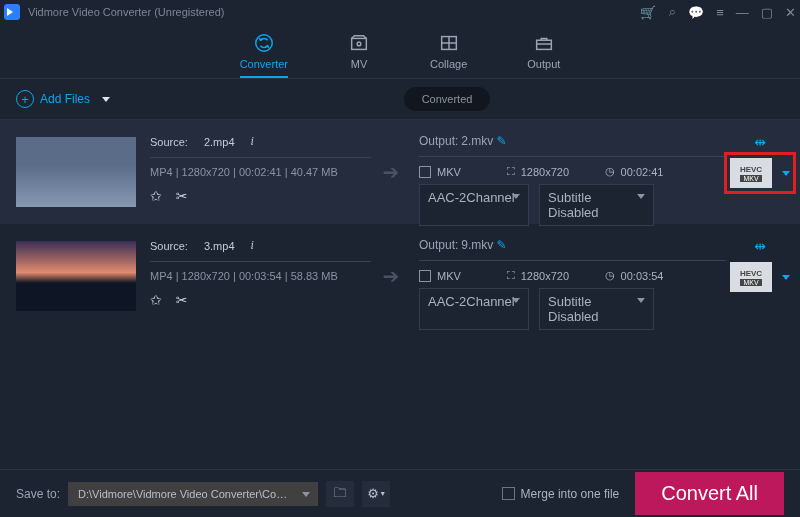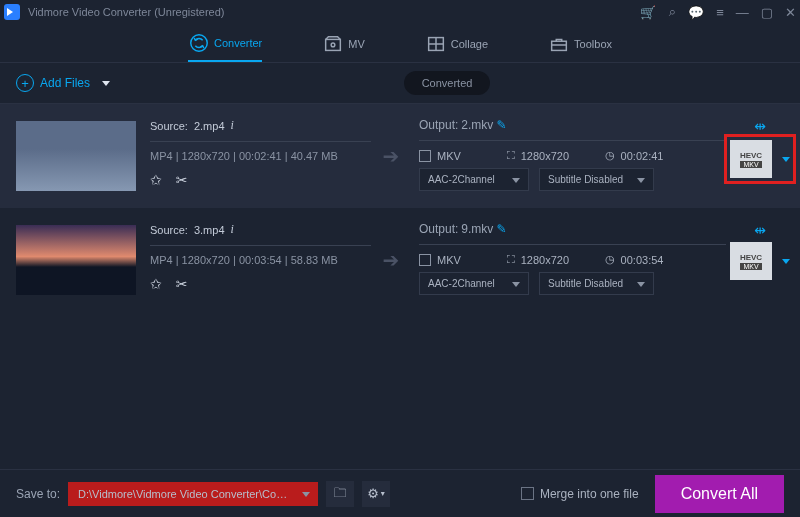--- a/index.html
+++ b/index.html
@@ -4,76 +4,76 @@
 <style>
   *{box-sizing:border-box;margin:0;padding:0;font-family:"Segoe UI",Arial,sans-serif}
   body{width:800px;height:517px;background:#1c2331;color:#9aa4b4;font-size:12px;overflow:hidden;position:relative}
   .titlebar{height:24px;display:flex;align-items:center;padding:0 4px}
   .logo{width:16px;height:16px;background:#2a7fff;border-radius:3px;margin-right:8px;position:relative}
   .logo::after{content:"";position:absolute;left:3px;top:4px;border-left:6px solid #fff;border-top:4px solid transparent;border-bottom:4px solid transparent}
   .title{font-size:11px;color:#7e8799}
   .winbtns{margin-left:auto;display:flex;gap:12px;align-items:center}
   .winbtns span{color:#7e8799;font-size:13px;cursor:pointer}
   .tabs{display:flex;justify-content:center;gap:60px;padding:8px 0 0}
-  .tab{display:flex;align-items:center;gap:4px;font-size:11px;color:#9aa4b4;cursor:pointer;padding-bottom:6px}
+  .tab{display:flex;flex-direction:column;align-items:center;gap:4px;font-size:11px;color:#9aa4b4;cursor:pointer;padding-bottom:6px}
   .tab.active{color:#09a7f0;border-bottom:2px solid #09a7f0}
   .tab svg{width:22px;height:22px}
   .toolbar{display:flex;align-items:center;padding:8px 16px;border-top:1px solid #2a3142;border-bottom:1px solid #2a3142}
   .addfiles{display:flex;align-items:center;color:#09a7f0;cursor:pointer;gap:6px}
   .plus-circle{width:18px;height:18px;border:1.5px solid #09a7f0;border-radius:50%;display:flex;align-items:center;justify-content:center;font-size:13px;line-height:1}
   .caret{border-left:4px solid transparent;border-right:4px solid transparent;border-top:5px solid #fff;margin-left:6px}
   .caret.blue{border-top-color:#09a7f0}
   .pill-group{display:flex;background:#12161f;border-radius:14px;margin:0 auto;overflow:hidden}
   .pill{padding:6px 18px;font-size:11px;cursor:pointer;color:#8a93a3}
   .pill.active{background:#2b3344;color:#e3e8f0;border-radius:14px}
   .convertall{display:flex;align-items:center;gap:6px;margin-left:auto}
   .convertall .sel{background:#252c3c;padding:5px 30px 5px 10px;position:relative;cursor:pointer;color:#c7ceda}
   .convertall .sel .caret{position:absolute;right:10px;top:9px}
   .list{}
   .item{display:flex;align-items:stretch;padding:10px 16px;height:104px}
   .item.active{background:#252c3d}
   .thumb{width:120px;height:70px;background:linear-gradient(#5b6c89 40%,#8698b2);align-self:center;position:relative;overflow:hidden}
   .thumb.night{background:linear-gradient(#3a2d55 0%,#e08a6e 45%,#0e1524 60%)}
   .srccol{flex:0 0 235px;padding:4px 0 0 14px}
-  .line1{display:flex;align-items:center;gap:6px;font-size:11px;color:#c4ccd9}
+  .line1{display:flex;align-items:center;gap:16px;font-size:11px;color:#c4ccd9}
   .info-icon{font-style:italic;font-family:serif;font-size:12px;color:#c4ccd9;cursor:pointer}
   .hr{height:1px;background:#394152;margin:8px 0}
   .meta{font-size:11px;color:#8a93a3}
   .row-icons{display:flex;gap:14px;margin-top:10px;font-size:14px;color:#c9d0dc}
   .row-icons span{cursor:pointer}
   .arrow{width:40px;color:#4a5265;align-self:center;font-size:20px;text-align:center}
   .outcol{flex:1;padding:4px 0 0 8px;min-width:0}
   .outhead{display:flex;align-items:center;gap:3px}
   .edit-icon{color:#09a7f0;font-size:12px;cursor:pointer}
   .outgrid{display:flex;gap:8px;margin:6px 0 6px}
   .outcell{display:flex;align-items:center;gap:6px;font-size:11px;color:#aab2c0}
   .outcell.c1{flex:0 0 80px}
   .outcell.c2{flex:0 0 90px}
   .outcell.c3{flex:0 0 80px}
   .mini-icon{width:12px;height:12px;border:1px solid #8a93a3}
   .sel-row{display:flex;gap:10px}
-  .sel2{background:#1c2331;border:1px solid #333b4c;padding:5px 8px;font-size:10px;color:#aab2c0;position:relative;cursor:pointer}
+  .sel2{background:#1c2331;border:1px solid #333b4c;padding:5px 8px;font-size:13px;color:#aab2c0;position:relative;cursor:pointer}
   .item:not(.active) .sel2{background:transparent}
   .sel2.a{flex:0 0 110px}
   .sel2.b{flex:0 0 115px}
   .sel2 .caret{position:absolute;right:8px;top:9px;border-top-color:#8a93a3}
   .right-actions{display:flex;flex-direction:column;align-items:center;justify-content:space-between;padding:4px 0 4px 10px;width:58px}
   .compress-icon{color:#09a7f0;font-size:14px;cursor:pointer}
-  .fmtbox{width:42px;height:38px;background:#d9dde3;display:flex;flex-direction:column;align-items:center;justify-content:center;cursor:pointer}
+  .fmtbox{width:42px;height:30px;background:#d9dde3;display:flex;flex-direction:column;align-items:center;justify-content:center;cursor:pointer}
   .fmtbox .t1{font-size:8px;color:#444;font-weight:600}
   .fmtbox .t2{font-size:7px;background:#444;color:#fff;padding:0 3px;margin-top:1px}
   .fmtwrap{display:flex;align-items:center;gap:4px}
   .fmtwrap.highlight{border:3px solid #e02020;padding:3px}
   .bottom{position:absolute;left:0;right:0;bottom:0;height:48px;display:flex;align-items:center;padding:0 16px;border-top:1px solid #2a3142}
-  .pathsel{background:#b91c1c;padding:6px 28px 6px 10px;position:relative;color:#b7bfcd;font-size:11px;cursor:pointer;width:250px;white-space:nowrap;overflow:hidden;text-overflow:ellipsis}
+  .pathsel{background:#404040;padding:6px 28px 6px 10px;position:relative;color:#b7bfcd;font-size:11px;cursor:pointer;width:250px;white-space:nowrap;overflow:hidden;text-overflow:ellipsis}
   .pathsel .caret{position:absolute;right:8px;top:10px;border-top-color:#8a93a3}
   .smallbtn{width:28px;height:26px;background:#252c3c;margin-left:8px;display:flex;align-items:center;justify-content:center;color:#b7bfcd;cursor:pointer;font-size:13px}
   .merge{margin-left:auto;display:flex;align-items:center;gap:6px;color:#aab2c0;cursor:pointer}
   .checkbox{width:13px;height:13px;border:1px solid #6b7485}
-  .convertbtn{margin-left:16px;background:#a21caf;color:#fff;padding:10px 26px;font-size:16px;cursor:pointer}
+  .convertbtn{margin-left:16px;background:#be185d;color:#fff;padding:10px 26px;font-size:20px;cursor:pointer}
   svg{fill:none;stroke:currentColor;stroke-width:1.6}
 </style>
 </head>
 <body>
 
 <div class="titlebar">
   <div class="logo"></div>
   <div class="title">Vidmore Video Converter (Unregistered)</div>
   <div class="winbtns">
     <span>🛒</span>
@@ -108,21 +108,21 @@
         <rect x="4" y="5" width="16" height="14"></rect>
         <path d="M12 5v14M4 12h16"></path>
       </svg>
     <span>Collage</span>
   </div>
   <div class="tab">
     <svg viewBox="0 0 24 24">
         <rect x="4" y="9" width="16" height="10"></rect>
         <path d="M9 9V7h6v2M4 13h16"></path>
       </svg>
-    <span>Toolbox</span>
+    <span>Output</span>
   </div>
 </div>
 
 <div class="toolbar">
   <div class="addfiles">
     <div class="plus-circle">+</div>
     <span>Add Files</span>
     <div class="caret" style="border-top-color:#dfe5ef"></div>
   </div>
   <div class="pill-group">

